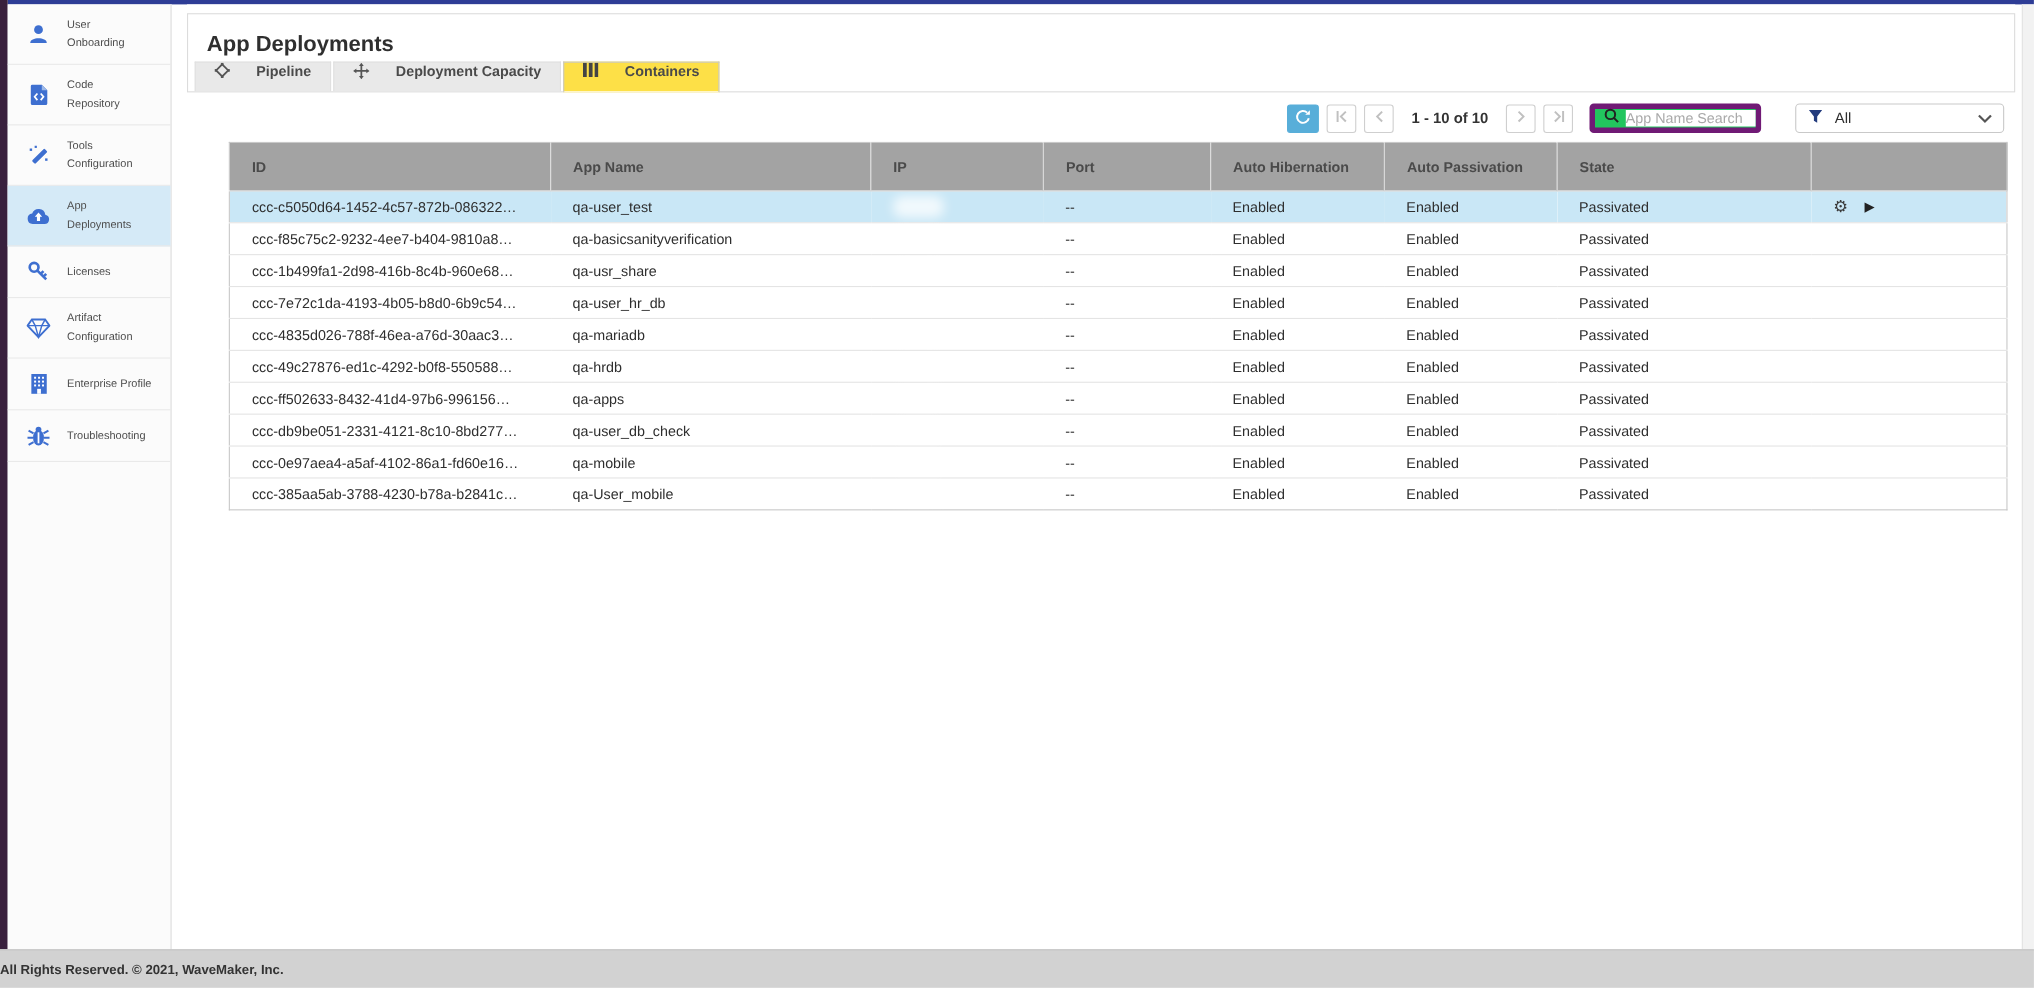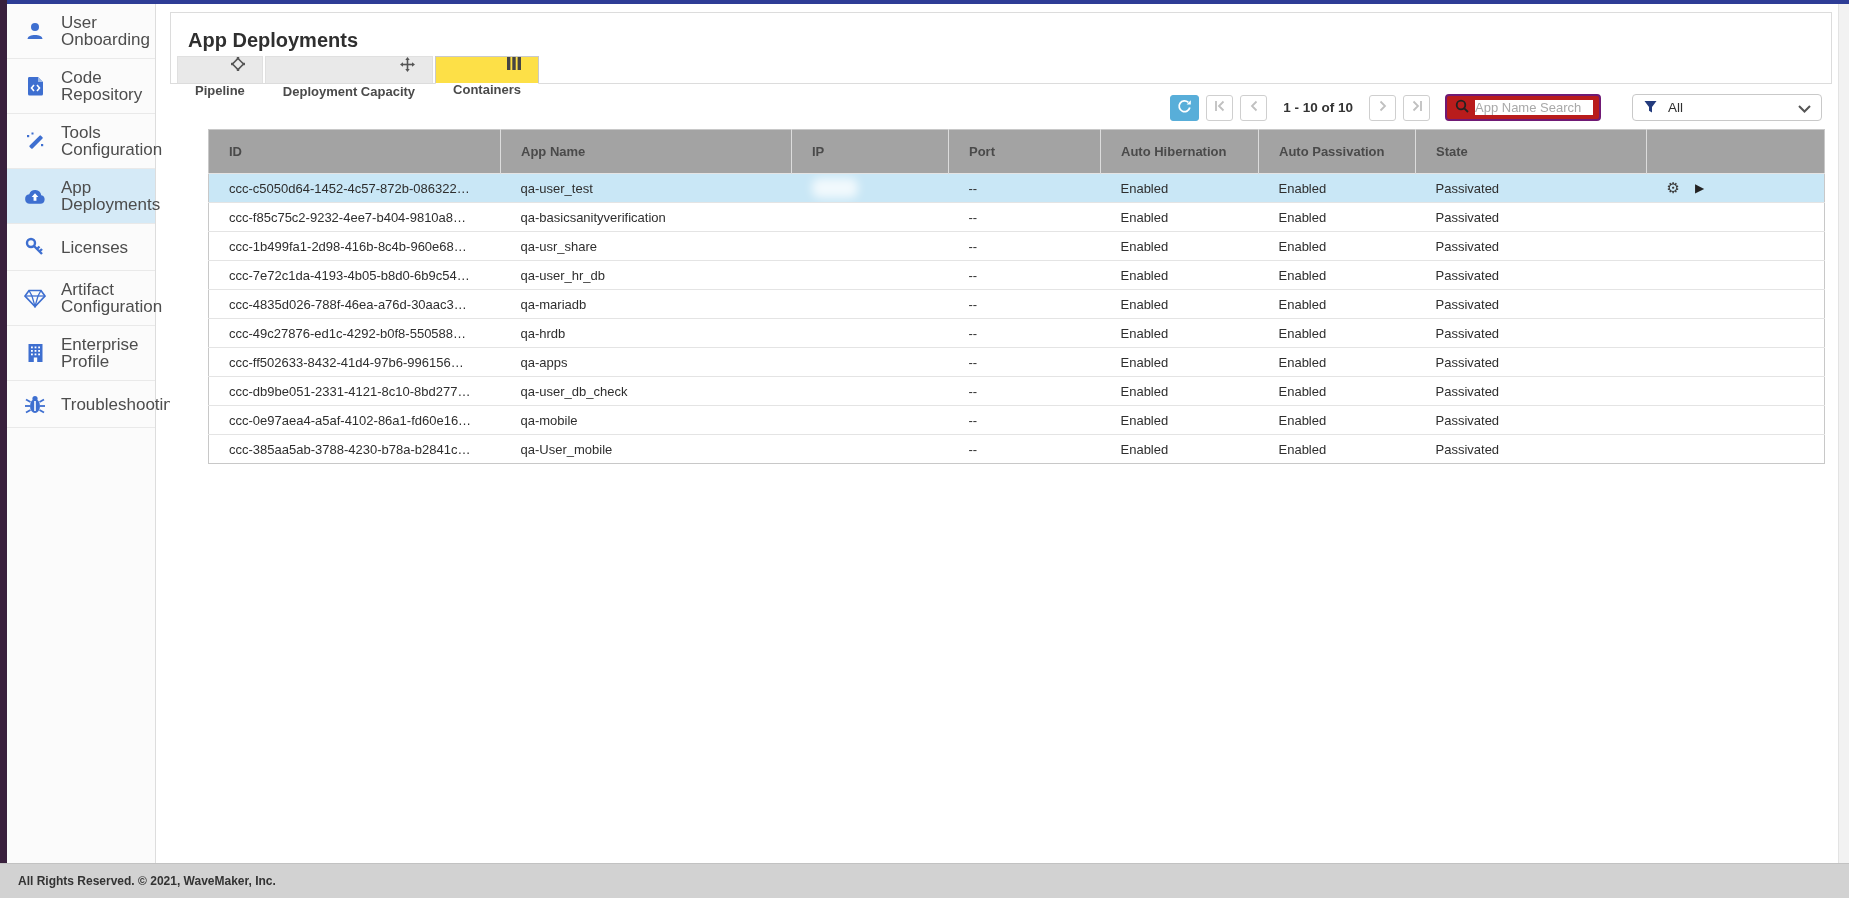--- a/index.html
+++ b/index.html
@@ -12,42 +12,42 @@
   .scroll-strip { position:absolute; right:0; top:4px; width:11px; bottom:35px;
     background:#f2f2f2; border-left:1px solid #e3e3e3; }
 
   
   .sidebar { position:absolute; left:7px; top:4px; width:149px; bottom:35px;
     background:#fbfbfb; border-right:1px solid #ddd; }
   .side-item { display:flex; align-items:center; gap:15px; padding:10px 4px 10px 17px;
     min-height:47px; border-bottom:1px solid #e9e9e9; cursor:pointer; }
   .side-item.active { background:#d5eaf7; }
   .side-icon { width:22px; height:22px; flex:0 0 22px; display:flex; align-items:center; justify-content:center; }
-  .side-label { font-size:17px; color:#4d4d4d; line-height:17px; }
+  .side-label { font-size:10px; color:#4d4d4d; line-height:17px; }
 
   
   .main { position:absolute; left:170px; top:4px; right:17px; bottom:35px; background:#fff; }
   .header-card { position:relative; margin-top:8px; height:72px; border:1px solid #dcdcdc; background:#fff; }
   .page-title { font-size:20px; font-weight:bold; color:#2f2f2f; padding:16px 0 0 17px; }
   .tabs { position:absolute; left:6px; bottom:-1px; display:flex; gap:2px; }
-  .tab { height:27px; display:flex; align-items:flex-end; gap:12px; padding:0 17px;
+  .tab { height:27px; display:flex; align-items:flex-start; gap:24px; padding:0 17px;
     background:#e9e9e9; border:1px solid #e0e0e0; border-bottom:none;
-    font-size:13px; font-weight:bold; color:#4a4a4a; cursor:pointer;flex-direction:column; }
+    font-size:13px; font-weight:bold; color:#4a4a4a; cursor:pointer; }
   .tab.active { background:#fde047; border:1px solid #c9c9c9; border-bottom:1px solid #fff; height:28px; }
   .tab-icon { display:flex; align-items:center; }
 
   
   .toolbar { display:flex; justify-content:flex-end; align-items:center; gap:7px; margin:10px 10px 0 0; height:27px; }
   .btn { height:26px; display:flex; align-items:center; justify-content:center;
     border:1px solid #cfcfcf; border-radius:3px; background:#fff; cursor:pointer; }
   .btn-refresh { width:29px; background:#58aed9; border-color:#58aed9; }
   .btn-pager { width:27px; }
   .pager-label { font-size:13.5px; font-weight:bold; color:#333; margin:0 9px; }
   .search-box { display:flex; align-items:center; height:27px; width:156px;
-    border:2px solid #701a75; border-radius:4px; background:#b91c1c; padding:0 6px 0 8px; }
+    border:5px solid #701a75; border-radius:4px; background:#22c55e; padding:0 6px 0 8px; }
   .search-box input { border:none; outline:none; width:118px; font-size:13px; color:#333;
     font-family:"Liberation Sans", sans-serif; margin-left:6px; }
   .search-box input::placeholder { color:#a9a9a9; }
   .filter-select { display:flex; align-items:center; height:27px; width:190px;
     border:1px solid #c9c9c9; border-radius:4px; background:#fff; padding:0 10px 0 11px; cursor:pointer; }
   .filter-value { font-size:13.5px; color:#2f2f2f; margin-left:11px; flex:1; }
 
   
   .grid { margin:8px 7px 0 38px; border-collapse:collapse; table-layout:fixed; width:1617px; }
   .grid { border:1px solid #c8c8c8; }
@@ -58,21 +58,21 @@
     border-top:1px solid #e4e4e4; background:#fff; white-space:nowrap; overflow:hidden; }
   .grid tr.selected td { background:#c9e7f6; }
   .redact { width:46px; height:20px; border-radius:8px; background:rgba(255,255,255,0.75); filter:blur(5px); }
   .row-actions { display:flex; align-items:center; gap:15px; padding-left:0; }
   .gear-glyph { font-family:"DejaVu Sans", sans-serif; font-size:15px; color:#3a3a3a; cursor:pointer; line-height:1; }
   .play-glyph { font-family:"DejaVu Sans", sans-serif; font-size:12px; color:#222; cursor:pointer; line-height:1; }
 
   
   .footer { position:absolute; left:0; right:0; bottom:0; height:35px; background:#d2d2d2;
     border-top:1px solid #c2c2c2; font-size:12px; font-weight:bold; color:#333;
-    display:flex; align-items:center; padding-left:18px; }
+    display:flex; align-items:center; }
 </style>
 </head>
 <body>
 
 <div class="top-bar"></div>
 <div class="left-strip"></div>
 <div class="scroll-strip"></div>
 
 <aside class="sidebar">
 

